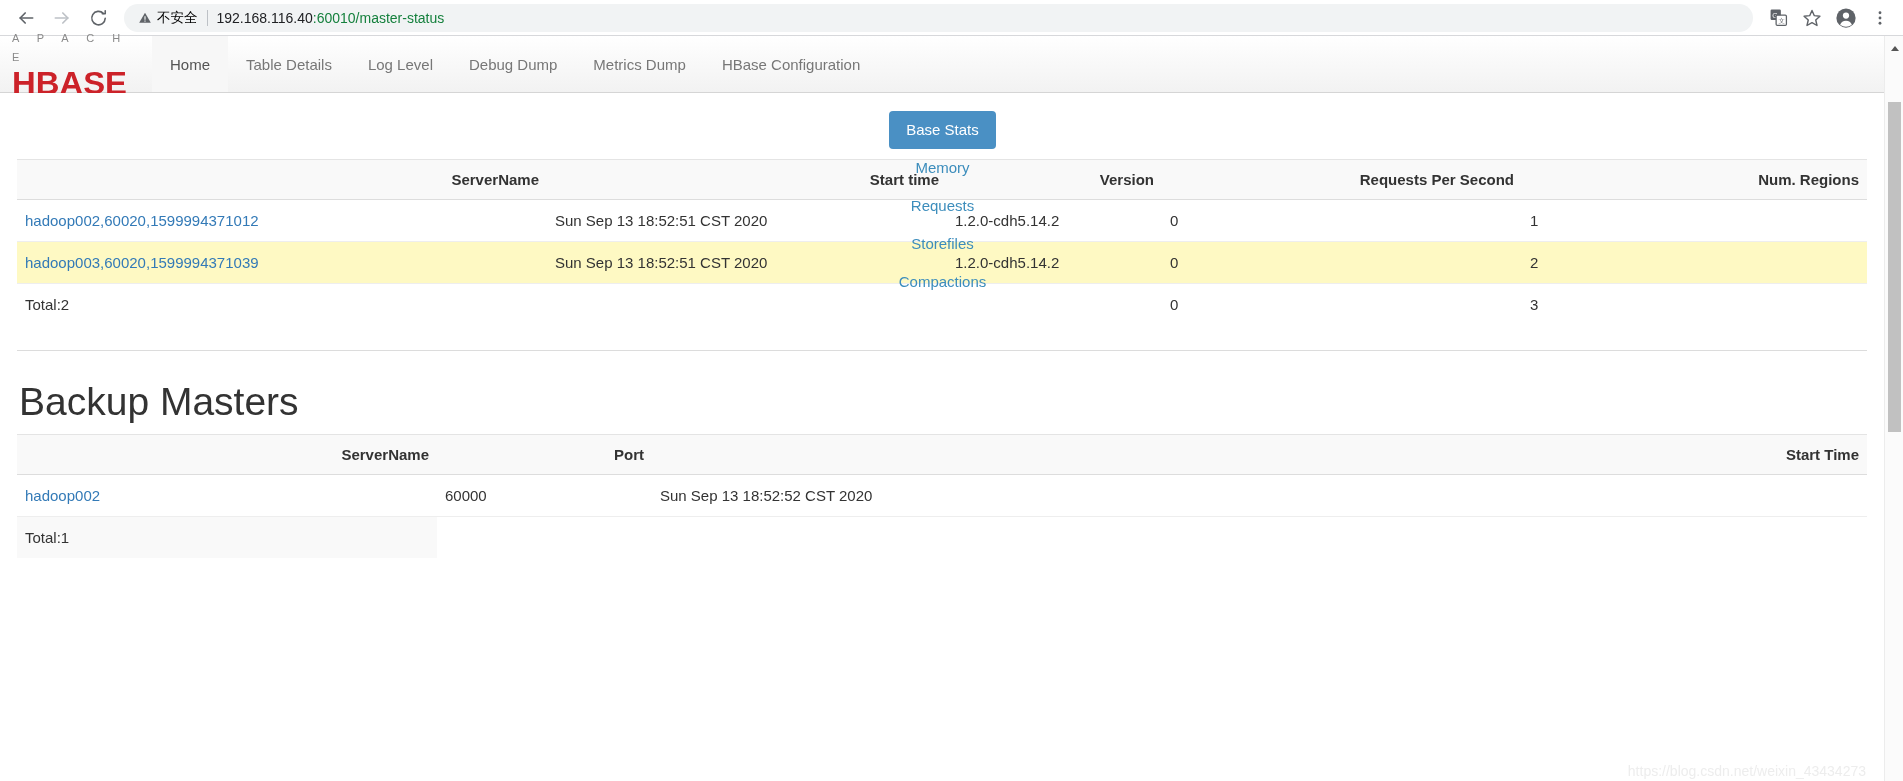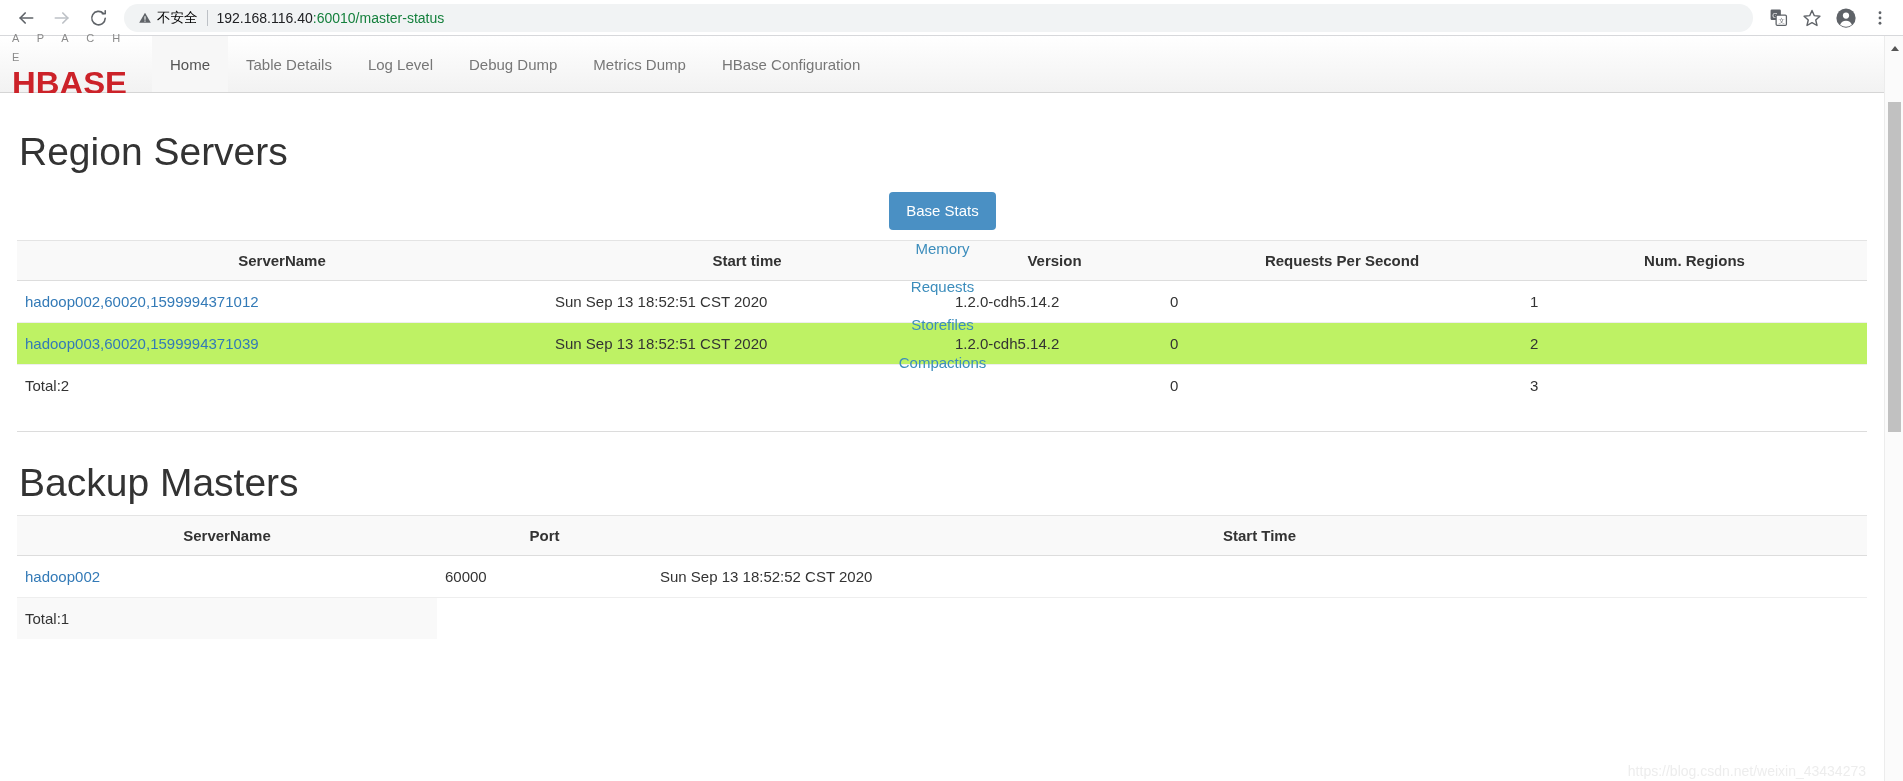--- a/index.html
+++ b/index.html
@@ -142,36 +142,36 @@
   }
 
   
   table.hb {
     width: 100%;
     border-collapse: collapse;
     margin-top: 10px;
     font-size: 15px;
   }
   table.hb th {
-    text-align: center;
+    text-align: right;
     font-weight: bold;
     color: #333333;
     font-size: 15px;
     padding: 11px 8px;
     background: #f9f9f9;
     border-top: 1px solid #e4e4e4;
     border-bottom: 1px solid #dddddd;
   }
   table.hb td {
     padding: 12px 8px;
     color: #333333;
     border-bottom: 1px solid #eeeeee;
     vertical-align: middle;
   }
-  table.hb tr.striped td { background: #bef264; }
+  table.hb tr.striped td { background: #fef9c3; }
   table.hb tr.total-row td { border-bottom: none; }
   table.hb a {
     color: #337ab7;
     text-decoration: none;
     cursor: pointer;
   }
 
   .section-divider {
     border: none;
     border-top: 1px solid #dcdcdc;
@@ -306,21 +306,20 @@
     <a class="nav-link">Table Details</a>
     <a class="nav-link">Log Level</a>
     <a class="nav-link">Debug Dump</a>
     <a class="nav-link">Metrics Dump</a>
     <a class="nav-link">HBase Configuration</a>
   </div>
 </div>
 
 <div id="content">
 
-  <h1 class="page-heading">Region Servers</h1>
 
   <div id="rs-tabs">
     <div class="tab active">Base Stats</div>
     <div class="tab">Memory</div>
     <div class="tab">Requests</div>
     <div class="tab">Storefiles</div>
     <div class="tab">Compactions</div>
   </div>
 
   <table class="hb">

